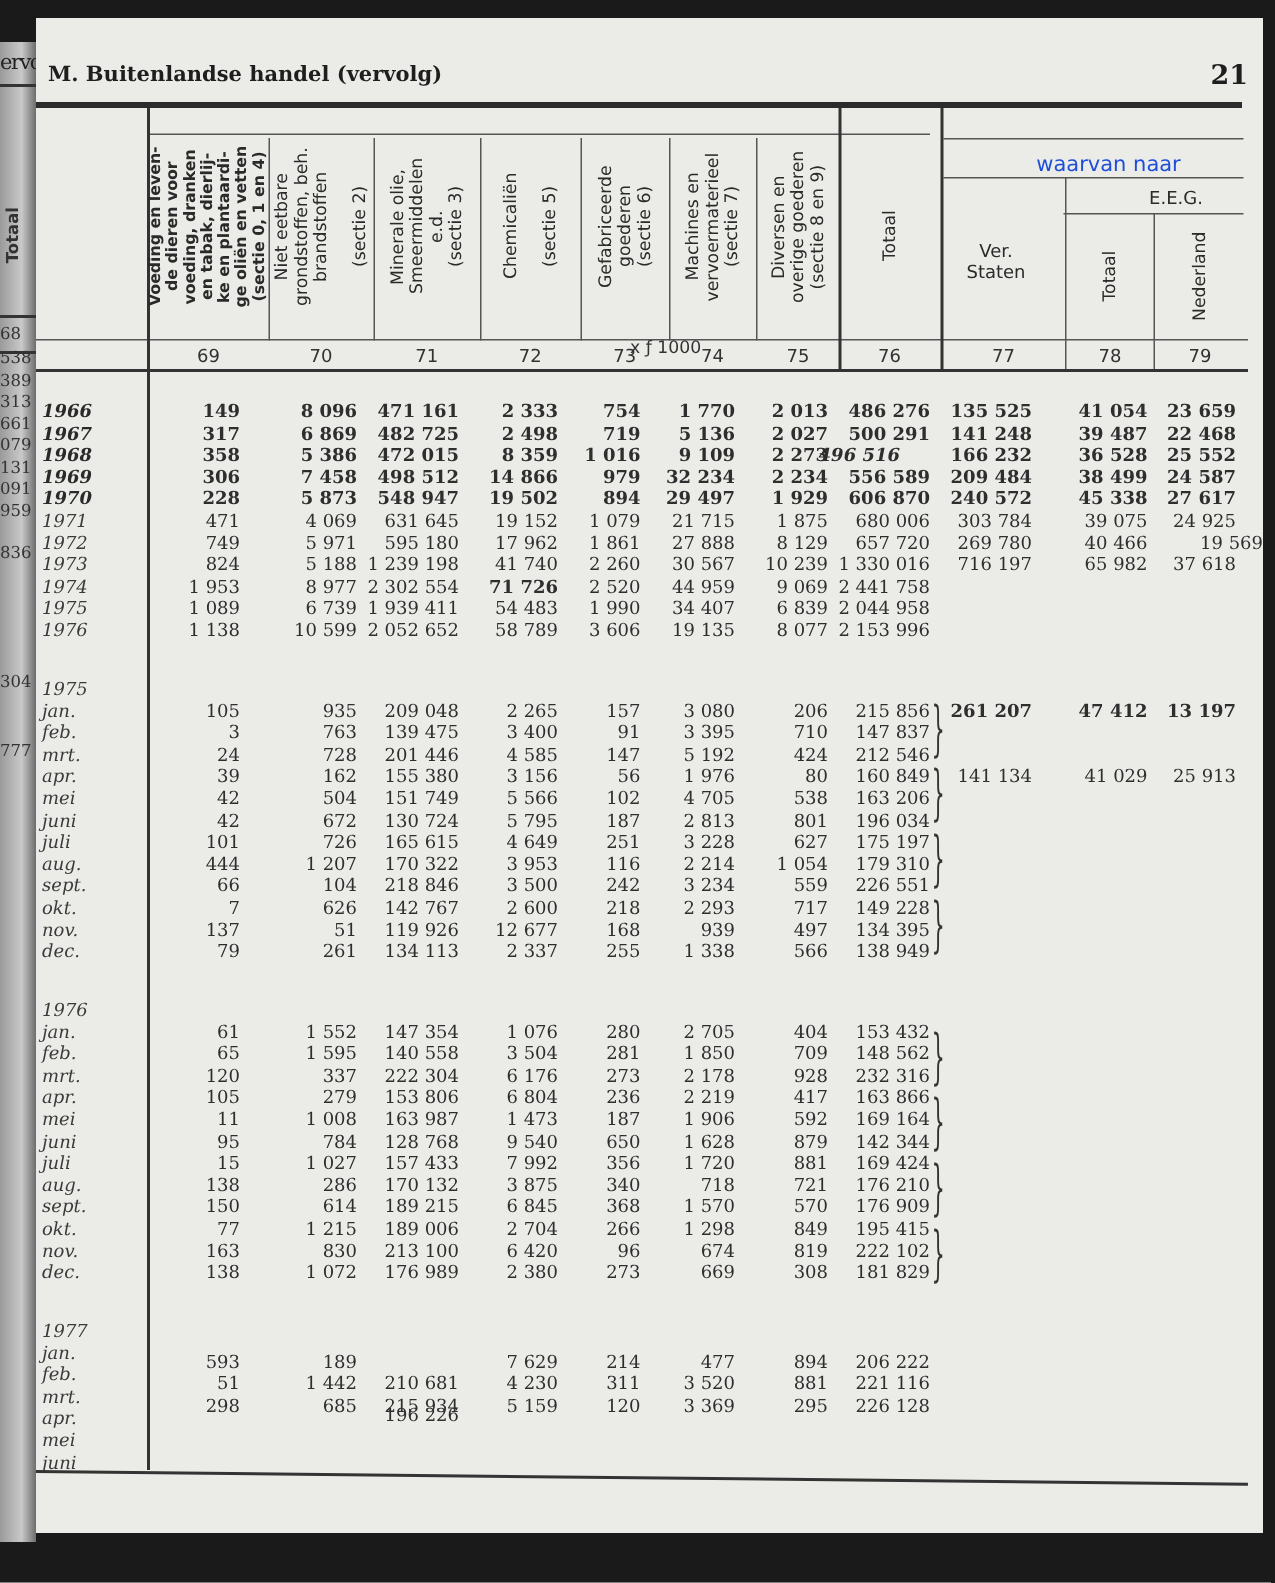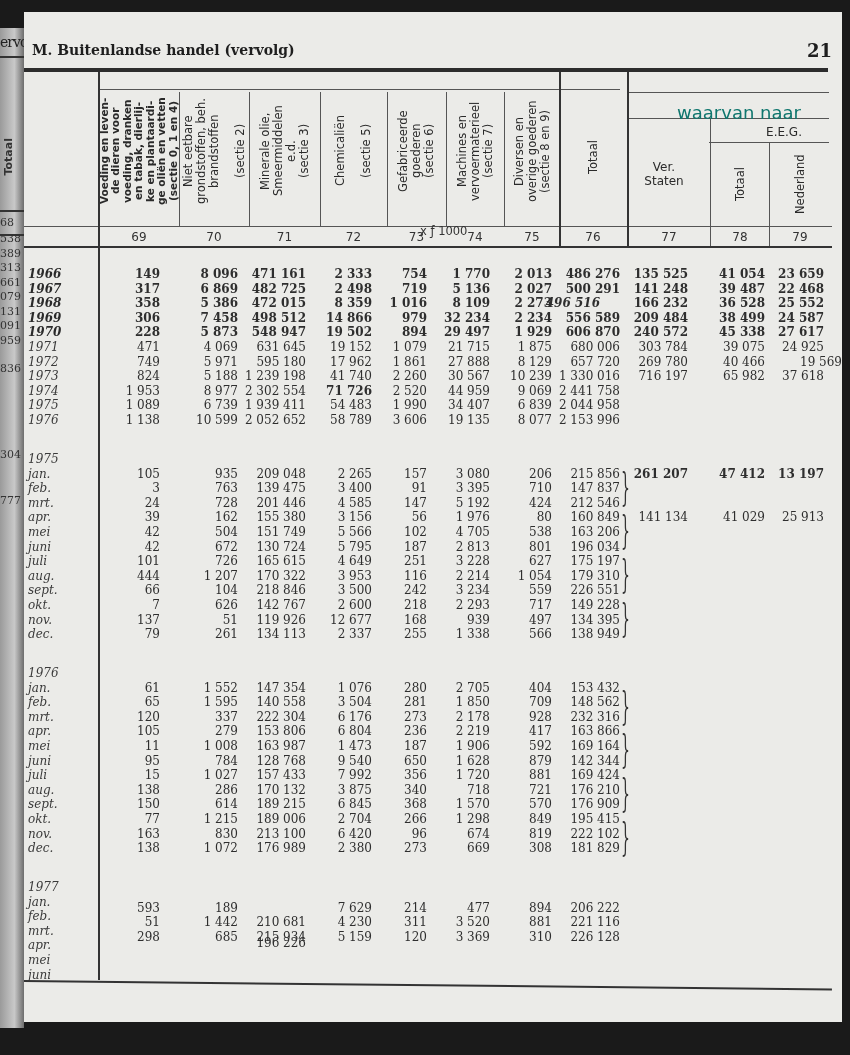--- a/index.html
+++ b/index.html
@@ -16,21 +16,21 @@
   .rule-thick{position:absolute;left:0;top:56px;width:804px;height:4px;background:#2c2c2c;}
   .vline{position:absolute;background:#555;width:1px;}
   .vline.b{width:2px;background:#333;}
   .hline{position:absolute;background:#555;height:1px;}
   .hline.b{height:2px;background:#333;}
   .vtext{position:absolute;writing-mode:vertical-rl;transform:rotate(180deg);font-family:"DejaVu Sans",sans-serif;font-size:11.5px;line-height:13px;color:#2a2a2a;text-align:center;white-space:pre-line;display:flex;align-items:center;justify-content:center;}
   .vtext.bold{font-weight:bold;font-size:10.5px;line-height:11.5px;}
   .colnum{position:absolute;top:218px;font-family:"DejaVu Sans",sans-serif;font-size:12px;color:#333;text-align:center;}
   .unit{position:absolute;left:396px;top:195px;font-family:"DejaVu Sans",sans-serif;font-size:11.5px;color:#333;margin-top:17px;}
   .group-title{position:absolute;left:150px;top:62px;width:440px;text-align:center;font-family:"DejaVu Sans",sans-serif;font-size:12.5px;color:#2a2a2a;}
-  .waarvan{position:absolute;left:620px;top:90px;width:190px;text-align:center;font-family:"DejaVu Sans",sans-serif;font-size:18px;color:#0f766e;}
+  .waarvan{position:absolute;left:620px;top:90px;width:190px;text-align:center;font-family:"DejaVu Sans",sans-serif;font-size:14px;color:#1d4ed8;}
   .eeg{position:absolute;left:705px;top:113px;width:110px;text-align:center;font-family:"DejaVu Sans",sans-serif;font-size:12px;color:#2a2a2a;}
   .verstaten{position:absolute;left:600px;top:148px;width:80px;text-align:center;font-family:"DejaVu Sans",sans-serif;font-size:12px;line-height:14px;color:#2a2a2a;white-space:pre-line;}
   .rowlabel{position:absolute;left:4px;width:70px;font-family:"DejaVu Serif",serif;font-style:italic;font-size:12px;line-height:14px;color:#3a3a3a;}
   .rowlabel.bold{font-weight:bold;color:#2a2a2a;}
   .cell{position:absolute;text-align:right;font-family:"DejaVu Serif",serif;font-size:12px;line-height:14px;color:#2e2e2e;white-space:nowrap;}
   .cell.bold{font-weight:bold;}
   .brace{position:absolute;font-family:"DejaVu Serif",serif;font-size:40px;line-height:40px;color:#333;transform:scaleX(0.35);transform-origin:left top;}
   .bottom-rule{position:absolute;left:0;top:968px;width:808px;height:2px;background:#333;transform:rotate(0.6deg);transform-origin:left;}
 </style>
 </head>
@@ -162,21 +162,21 @@
         <div class="cell bold" style="top: 269.6px; left: 651px; width: 90px;">39 487</div>
         <div class="cell bold" style="top: 269.6px; left: 710px; width: 90px;">22 468</div>
       </div>
       <div class="rowlabel bold" style="top: 269.6px;">1967</div>
       <div>
         <div class="cell bold" style="top: 284.2px; left: 46px; width: 90px;">358</div>
         <div class="cell bold" style="top: 284.2px; left: 124px; width: 90px;">5 386</div>
         <div class="cell bold" style="top: 284.2px; left: 192px; width: 90px;">472 015</div>
         <div class="cell bold" style="top: 284.2px; left: 258px; width: 90px;">8 359</div>
         <div class="cell bold" style="top: 284.2px; left: 313px; width: 90px;">1 016</div>
-        <div class="cell bold" style="top: 284.2px; left: 376px; width: 90px;">8 109</div>
+        <div class="cell bold" style="top: 284.2px; left: 376px; width: 90px;">9 109</div>
         <div class="cell bold" style="top: 284.2px; left: 438px; width: 90px;">2 273</div>
         <div class="cell bold" style="top: 284.2px; left: 486px; width: 90px; font-style: italic;">496 516</div>
         <div class="cell bold" style="top: 284.2px; left: 574px; width: 90px;">166 232</div>
         <div class="cell bold" style="top: 284.2px; left: 651px; width: 90px;">36 528</div>
         <div class="cell bold" style="top: 284.2px; left: 710px; width: 90px;">25 552</div>
       </div>
       <div class="rowlabel bold" style="top: 284.2px;">1968</div>
       <div>
         <div class="cell bold" style="top: 298.8px; left: 46px; width: 90px;">306</div>
         <div class="cell bold" style="top: 298.8px; left: 124px; width: 90px;">7 458</div>
@@ -591,19 +591,19 @@
         <div class="cell" style="top: 903.2px; left: 438px; width: 90px;">881</div>
         <div class="cell" style="top: 903.2px; left: 506px; width: 90px;">221 116</div>
       </div>
       <div>
         <div class="cell" style="top: 917.8px; left: 46px; width: 90px;">298</div>
         <div class="cell" style="top: 917.8px; left: 124px; width: 90px;">685</div>
         <div class="cell" style="top: 917.8px; left: 192px; width: 90px;">215 934</div>
         <div class="cell" style="top: 917.8px; left: 258px; width: 90px;">5 159</div>
         <div class="cell" style="top: 917.8px; left: 313px; width: 90px;">120</div>
         <div class="cell" style="top: 917.8px; left: 376px; width: 90px;">3 369</div>
-        <div class="cell" style="top: 917.8px; left: 438px; width: 90px;">310</div>
+        <div class="cell" style="top: 917.8px; left: 438px; width: 90px;">295</div>
         <div class="cell" style="top: 917.8px; left: 506px; width: 90px;">226 128</div>
       </div>
     </div>
 
   <div class="bottom-rule"></div>
 </div>
 
 </body></html>

